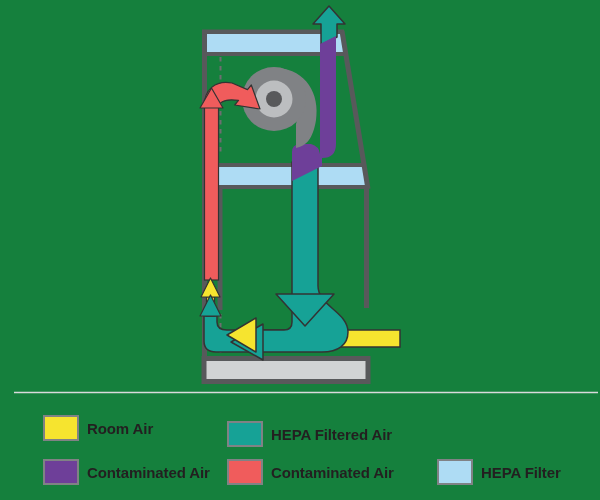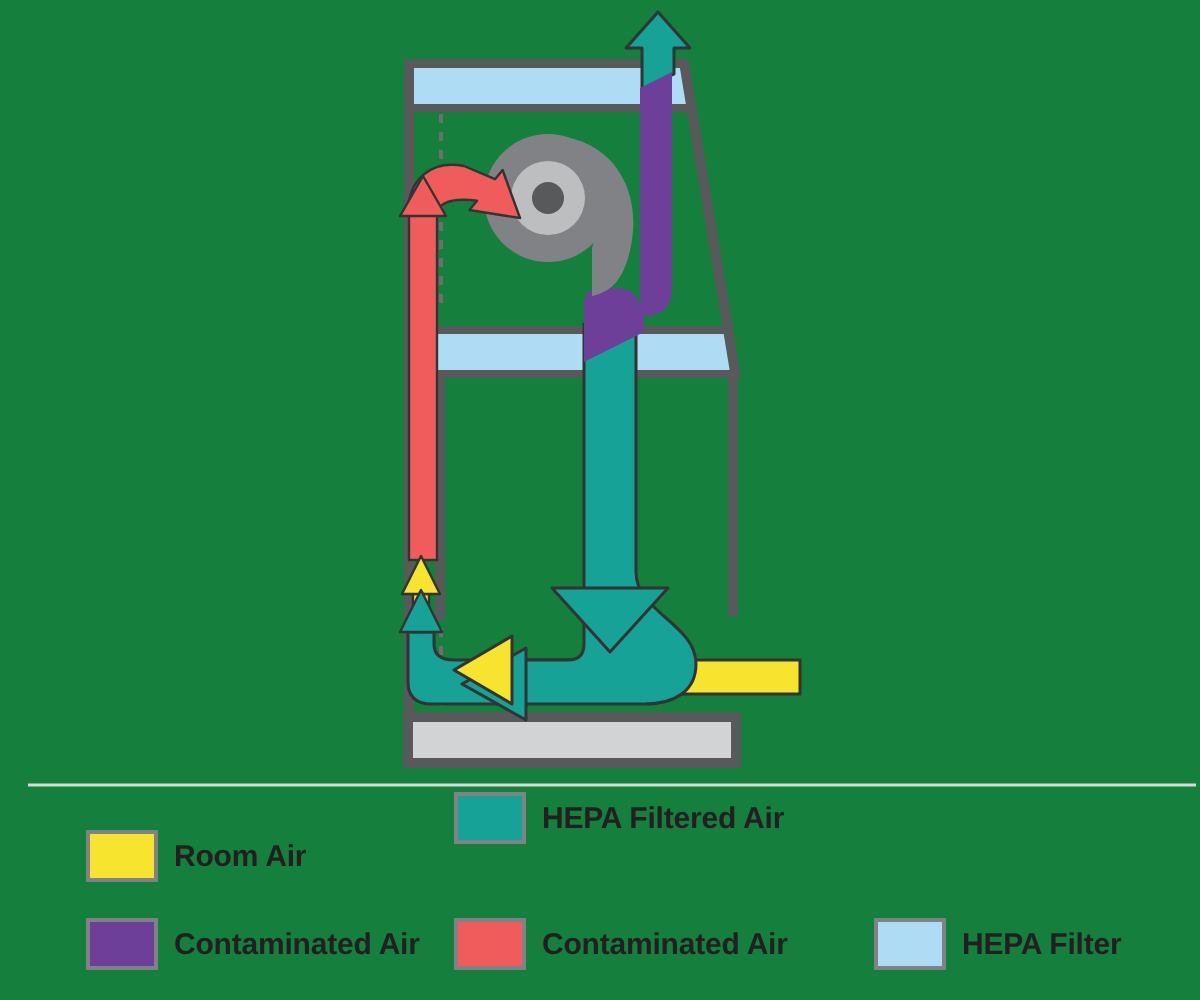--- a/index.html
+++ b/index.html
@@ -72,21 +72,21 @@
 
   <div class="legend-item" style="left:43px;top:415px;">
     <svg class="legend-swatch" width="36" height="26">
       <rect x="1" y="1" width="34" height="24" stroke="#808285" stroke-width="2" fill="#f6e42f"></rect>
     </svg>
     <div class="legend-text">
       <span>Room Air</span>
     </div>
   </div>
 
-  <div class="legend-item" style="left:227px;top:396px;">
+  <div class="legend-item" style="left:227px;top:421px;">
     <svg class="legend-swatch" width="36" height="26">
       <rect x="1" y="1" width="34" height="24" stroke="#808285" stroke-width="2" fill="#16a296"></rect>
     </svg>
     <div class="legend-text">
       <span>HEPA Filtered Air</span>
     </div>
   </div>
 
   <div class="legend-item" style="left:43px;top:459px;">
     <svg class="legend-swatch" width="36" height="26">

